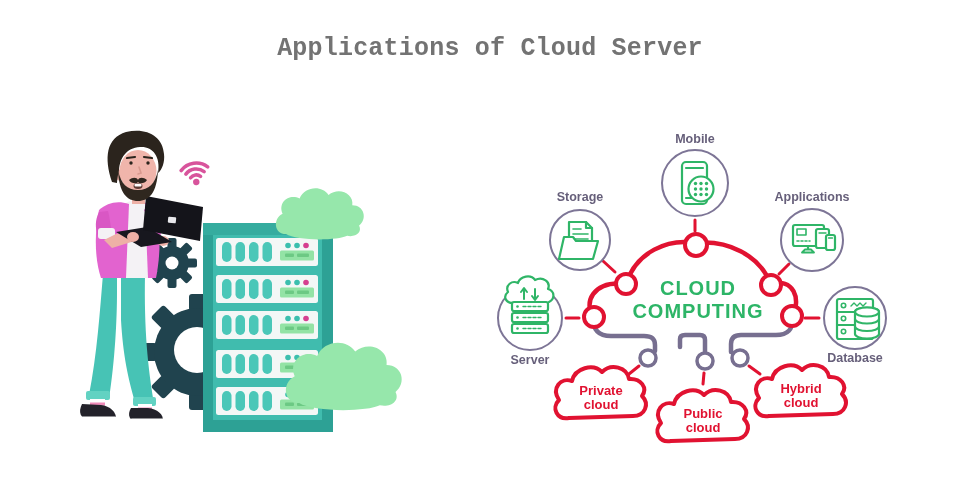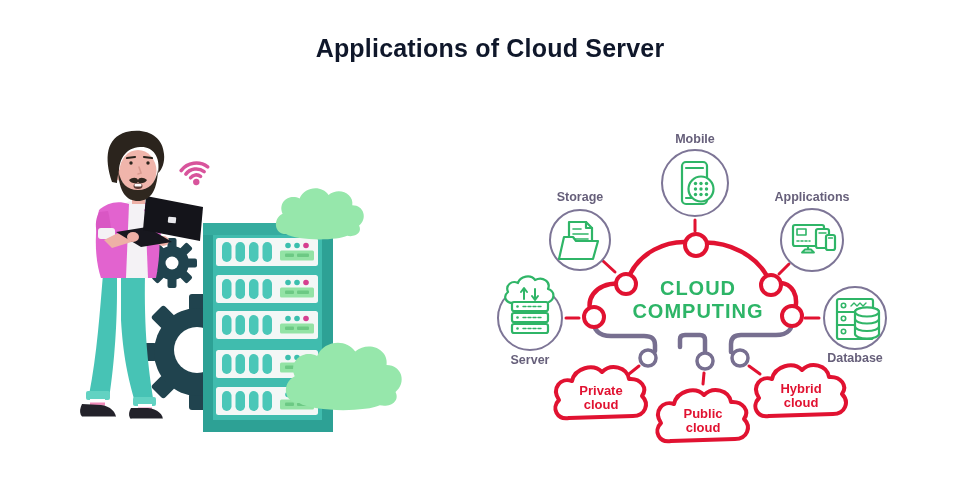--- a/index.html
+++ b/index.html
@@ -2,21 +2,21 @@
 <html><head>
 <meta charset="utf-8">
 <style>
   html,body{margin:0;padding:0;}
   body{
     width:980px;height:490px;position:relative;background:#ffffff;overflow:hidden;
     font-family:"Liberation Sans",sans-serif;
   }
   .page-title{
     position:absolute;top:34px;left:0;width:980px;text-align:center;
-    font-size:25px;font-weight:bold;color:#0f172a;letter-spacing:.2px;margin:0;
+    font-size:25px;font-weight:bold;color:#737373;letter-spacing:.2px;margin:0;font-family:Liberation Mono, monospace;
   }
   svg text{font-family:"Liberation Sans",sans-serif;}
   .node-label{font-size:12.5px;font-weight:700;fill:#665f7a;}
   .center-word{font-size:20px;font-weight:800;fill:#2db567;letter-spacing:1px;}
   .cloud-word{font-size:13px;font-weight:800;fill:#e11231;}
   .illus{position:absolute;left:55px;top:115px;}
   .diag{position:absolute;left:475px;top:108px;}
 </style>
 </head>
 <body>

